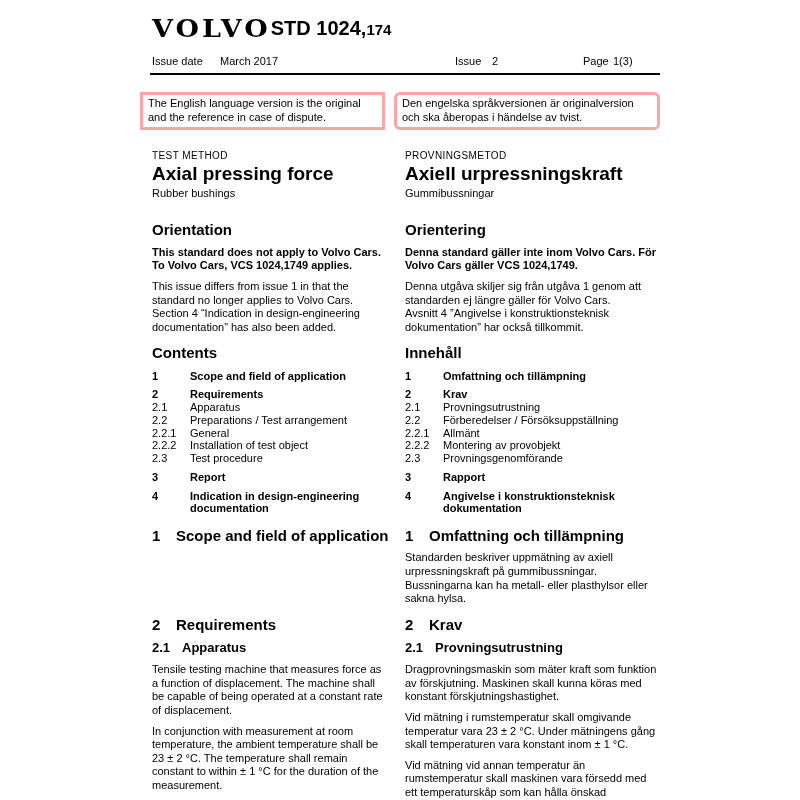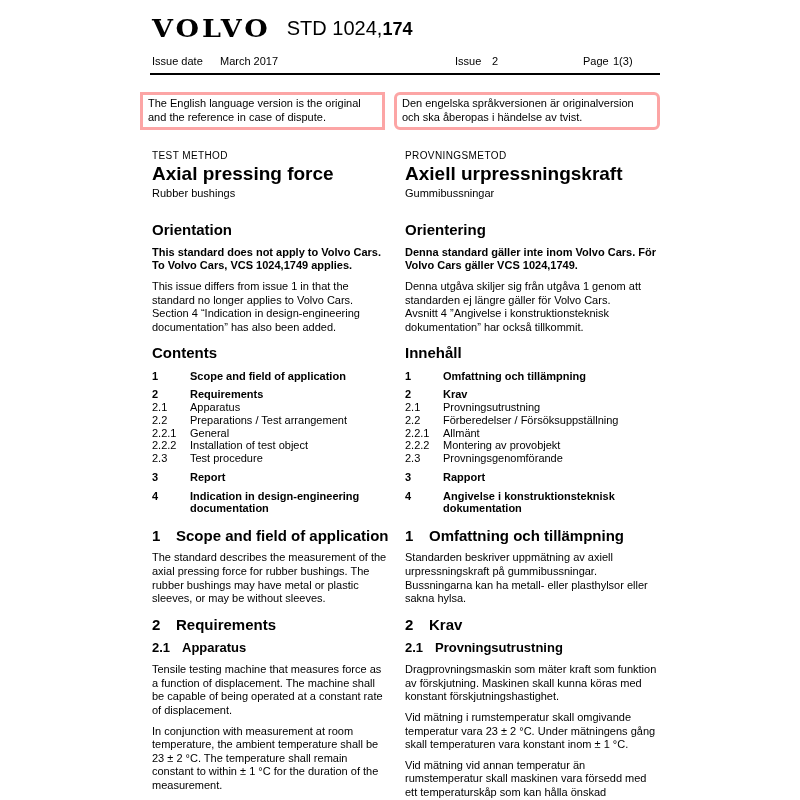--- a/index.html
+++ b/index.html
@@ -4,31 +4,31 @@
 <style>
   * { margin:0; padding:0; box-sizing:border-box; }
   html,body { background:#ffffff; }
   .sheet {
     position:relative; width:800px; height:800px; background:#fff;
     font-family:"Liberation Sans", sans-serif; color:#000; overflow:hidden;
   }
   .content { position:absolute; left:140px; top:16px; width:520px; }
 
   
-  .header-row { display:flex; align-items:flex-start; margin-left:12px;gap:16px; }
+  .header-row { display:flex; align-items:flex-start; margin-left:12px; }
   .logo {
     font-family:"DejaVu Serif", serif; font-weight:bold; font-size:27px;
     letter-spacing:3px; line-height:1; transform:scaleY(0.92); transform-origin:top left;
   }
   .header-center { flex:1; text-align:center; margin-top:0px; }
   .doc-type { font-size:18px; font-weight:bold; line-height:1.15; }
   .org { font-size:12px; font-weight:bold; }
   .std { text-align:right; white-space:nowrap; line-height:1; margin-top:2px; }
-  .std-main { font-size:20px; font-weight:normal; }
-  .std-suffix { font-size:18px; font-weight:bold; }
+  .std-main { font-size:20px; font-weight:bold; }
+  .std-suffix { font-size:15px; font-weight:bold; }
 
   .issue-row { position:relative; height:13px; margin-top:12px; font-size:11px; }
   .issue-row span { position:absolute; top:0; white-space:nowrap; }
   .p-idl { left:12px; } .p-idv { left:80px; }
   .p-il  { left:315px; } .p-iv { left:352px; }
   .p-pl  { left:443px; } .p-pv { left:473px; }
 
   .rule { border-top:2px solid #000; margin:5px 0 0 10px; }
 
   
@@ -208,21 +208,20 @@
         </div>
       </div>
     </div>
 
     <div class="cols mt-scope">
       <div>
         <div class="h1">
             <span class="h-num">1</span>
             <span>Scope and field of application</span>
           </div>
-        <p class="para">The standard describes the measurement of the axial pressing force for rubber bushings. The rubber bushings may have metal or plastic sleeves, or may be without sleeves.</p>
       </div>
       <div>
         <div class="h1">
             <span class="h-num">1</span>
             <span>Omfattning och tillämpning</span>
           </div>
         <p class="para">Standarden beskriver uppmätning av axiell urpressningskraft på gummibussningar. Bussningarna kan ha metall- eller plasthylsor eller sakna hylsa.</p>
       </div>
     </div>
 

